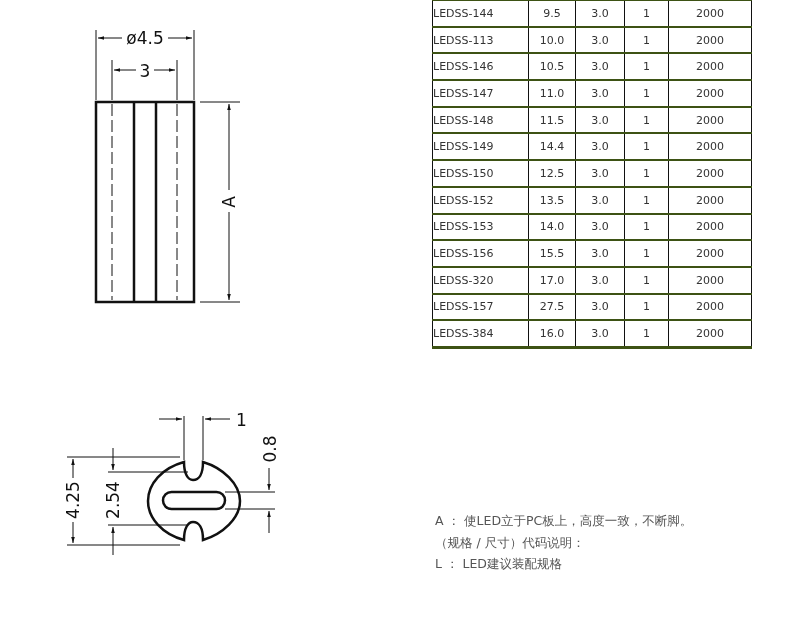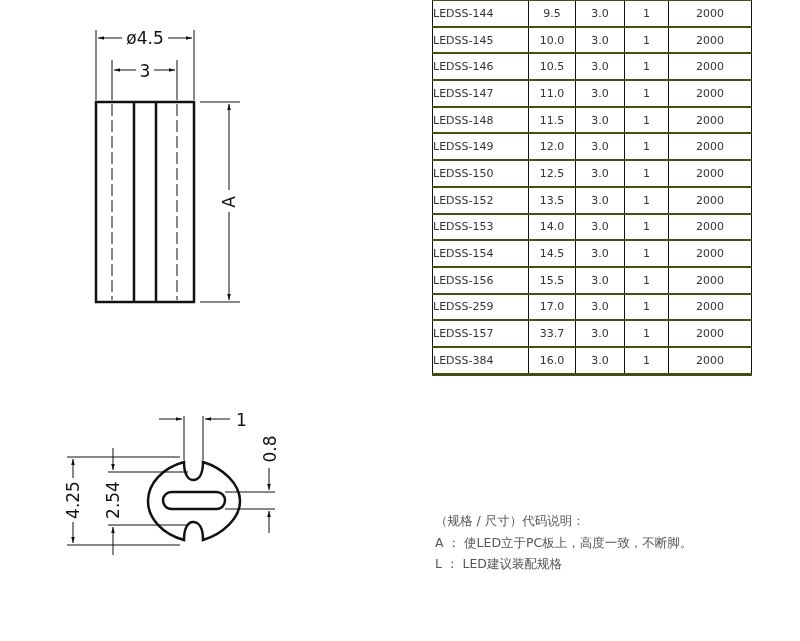--- a/index.html
+++ b/index.html
@@ -104,21 +104,21 @@
 <table id="spec-table">
   <tbody id="spec-body">
       <tr>
         <td class="c0">LEDSS-144</td>
         <td class="c1">9.5</td>
         <td class="c2">3.0</td>
         <td class="c3">1</td>
         <td class="c4">2000</td>
       </tr>
       <tr>
-        <td class="c0">LEDSS-145</td>
+        <td class="c0">LEDSS-113</td>
         <td class="c1">10.0</td>
         <td class="c2">3.0</td>
         <td class="c3">1</td>
         <td class="c4">2000</td>
       </tr>
       <tr>
         <td class="c0">LEDSS-146</td>
         <td class="c1">10.5</td>
         <td class="c2">3.0</td>
         <td class="c3">1</td>
@@ -133,21 +133,21 @@
       </tr>
       <tr>
         <td class="c0">LEDSS-148</td>
         <td class="c1">11.5</td>
         <td class="c2">3.0</td>
         <td class="c3">1</td>
         <td class="c4">2000</td>
       </tr>
       <tr>
         <td class="c0">LEDSS-149</td>
-        <td class="c1">12.0</td>
+        <td class="c1">14.4</td>
         <td class="c2">3.0</td>
         <td class="c3">1</td>
         <td class="c4">2000</td>
       </tr>
       <tr>
         <td class="c0">LEDSS-150</td>
         <td class="c1">12.5</td>
         <td class="c2">3.0</td>
         <td class="c3">1</td>
         <td class="c4">2000</td>
@@ -160,62 +160,55 @@
         <td class="c4">2000</td>
       </tr>
       <tr>
         <td class="c0">LEDSS-153</td>
         <td class="c1">14.0</td>
         <td class="c2">3.0</td>
         <td class="c3">1</td>
         <td class="c4">2000</td>
       </tr>
       <tr>
-        <td class="c0">LEDSS-154</td>
-        <td class="c1">14.5</td>
-        <td class="c2">3.0</td>
-        <td class="c3">1</td>
-        <td class="c4">2000</td>
-      </tr>
-      <tr>
         <td class="c0">LEDSS-156</td>
         <td class="c1">15.5</td>
         <td class="c2">3.0</td>
         <td class="c3">1</td>
         <td class="c4">2000</td>
       </tr>
       <tr>
-        <td class="c0">LEDSS-259</td>
+        <td class="c0">LEDSS-320</td>
         <td class="c1">17.0</td>
         <td class="c2">3.0</td>
         <td class="c3">1</td>
         <td class="c4">2000</td>
       </tr>
       <tr>
         <td class="c0">LEDSS-157</td>
-        <td class="c1">33.7</td>
+        <td class="c1">27.5</td>
         <td class="c2">3.0</td>
         <td class="c3">1</td>
         <td class="c4">2000</td>
       </tr>
       <tr>
         <td class="c0">LEDSS-384</td>
         <td class="c1">16.0</td>
         <td class="c2">3.0</td>
         <td class="c3">1</td>
         <td class="c4">2000</td>
       </tr>
     </tbody>
 </table>
 
 <div id="legend">
-  <div class="row">（规格 / 尺寸）代码说明：</div>
   <div class="row">
     <span>A</span>
     <span>：</span>
     <span>使LED立于PC板上，高度一致，不断脚。</span>
   </div>
+  <div class="row">（规格 / 尺寸）代码说明：</div>
   <div class="row">
     <span>L</span>
     <span>：</span>
     <span>LED建议装配规格</span>
   </div>
 </div>
 
 </body></html>

